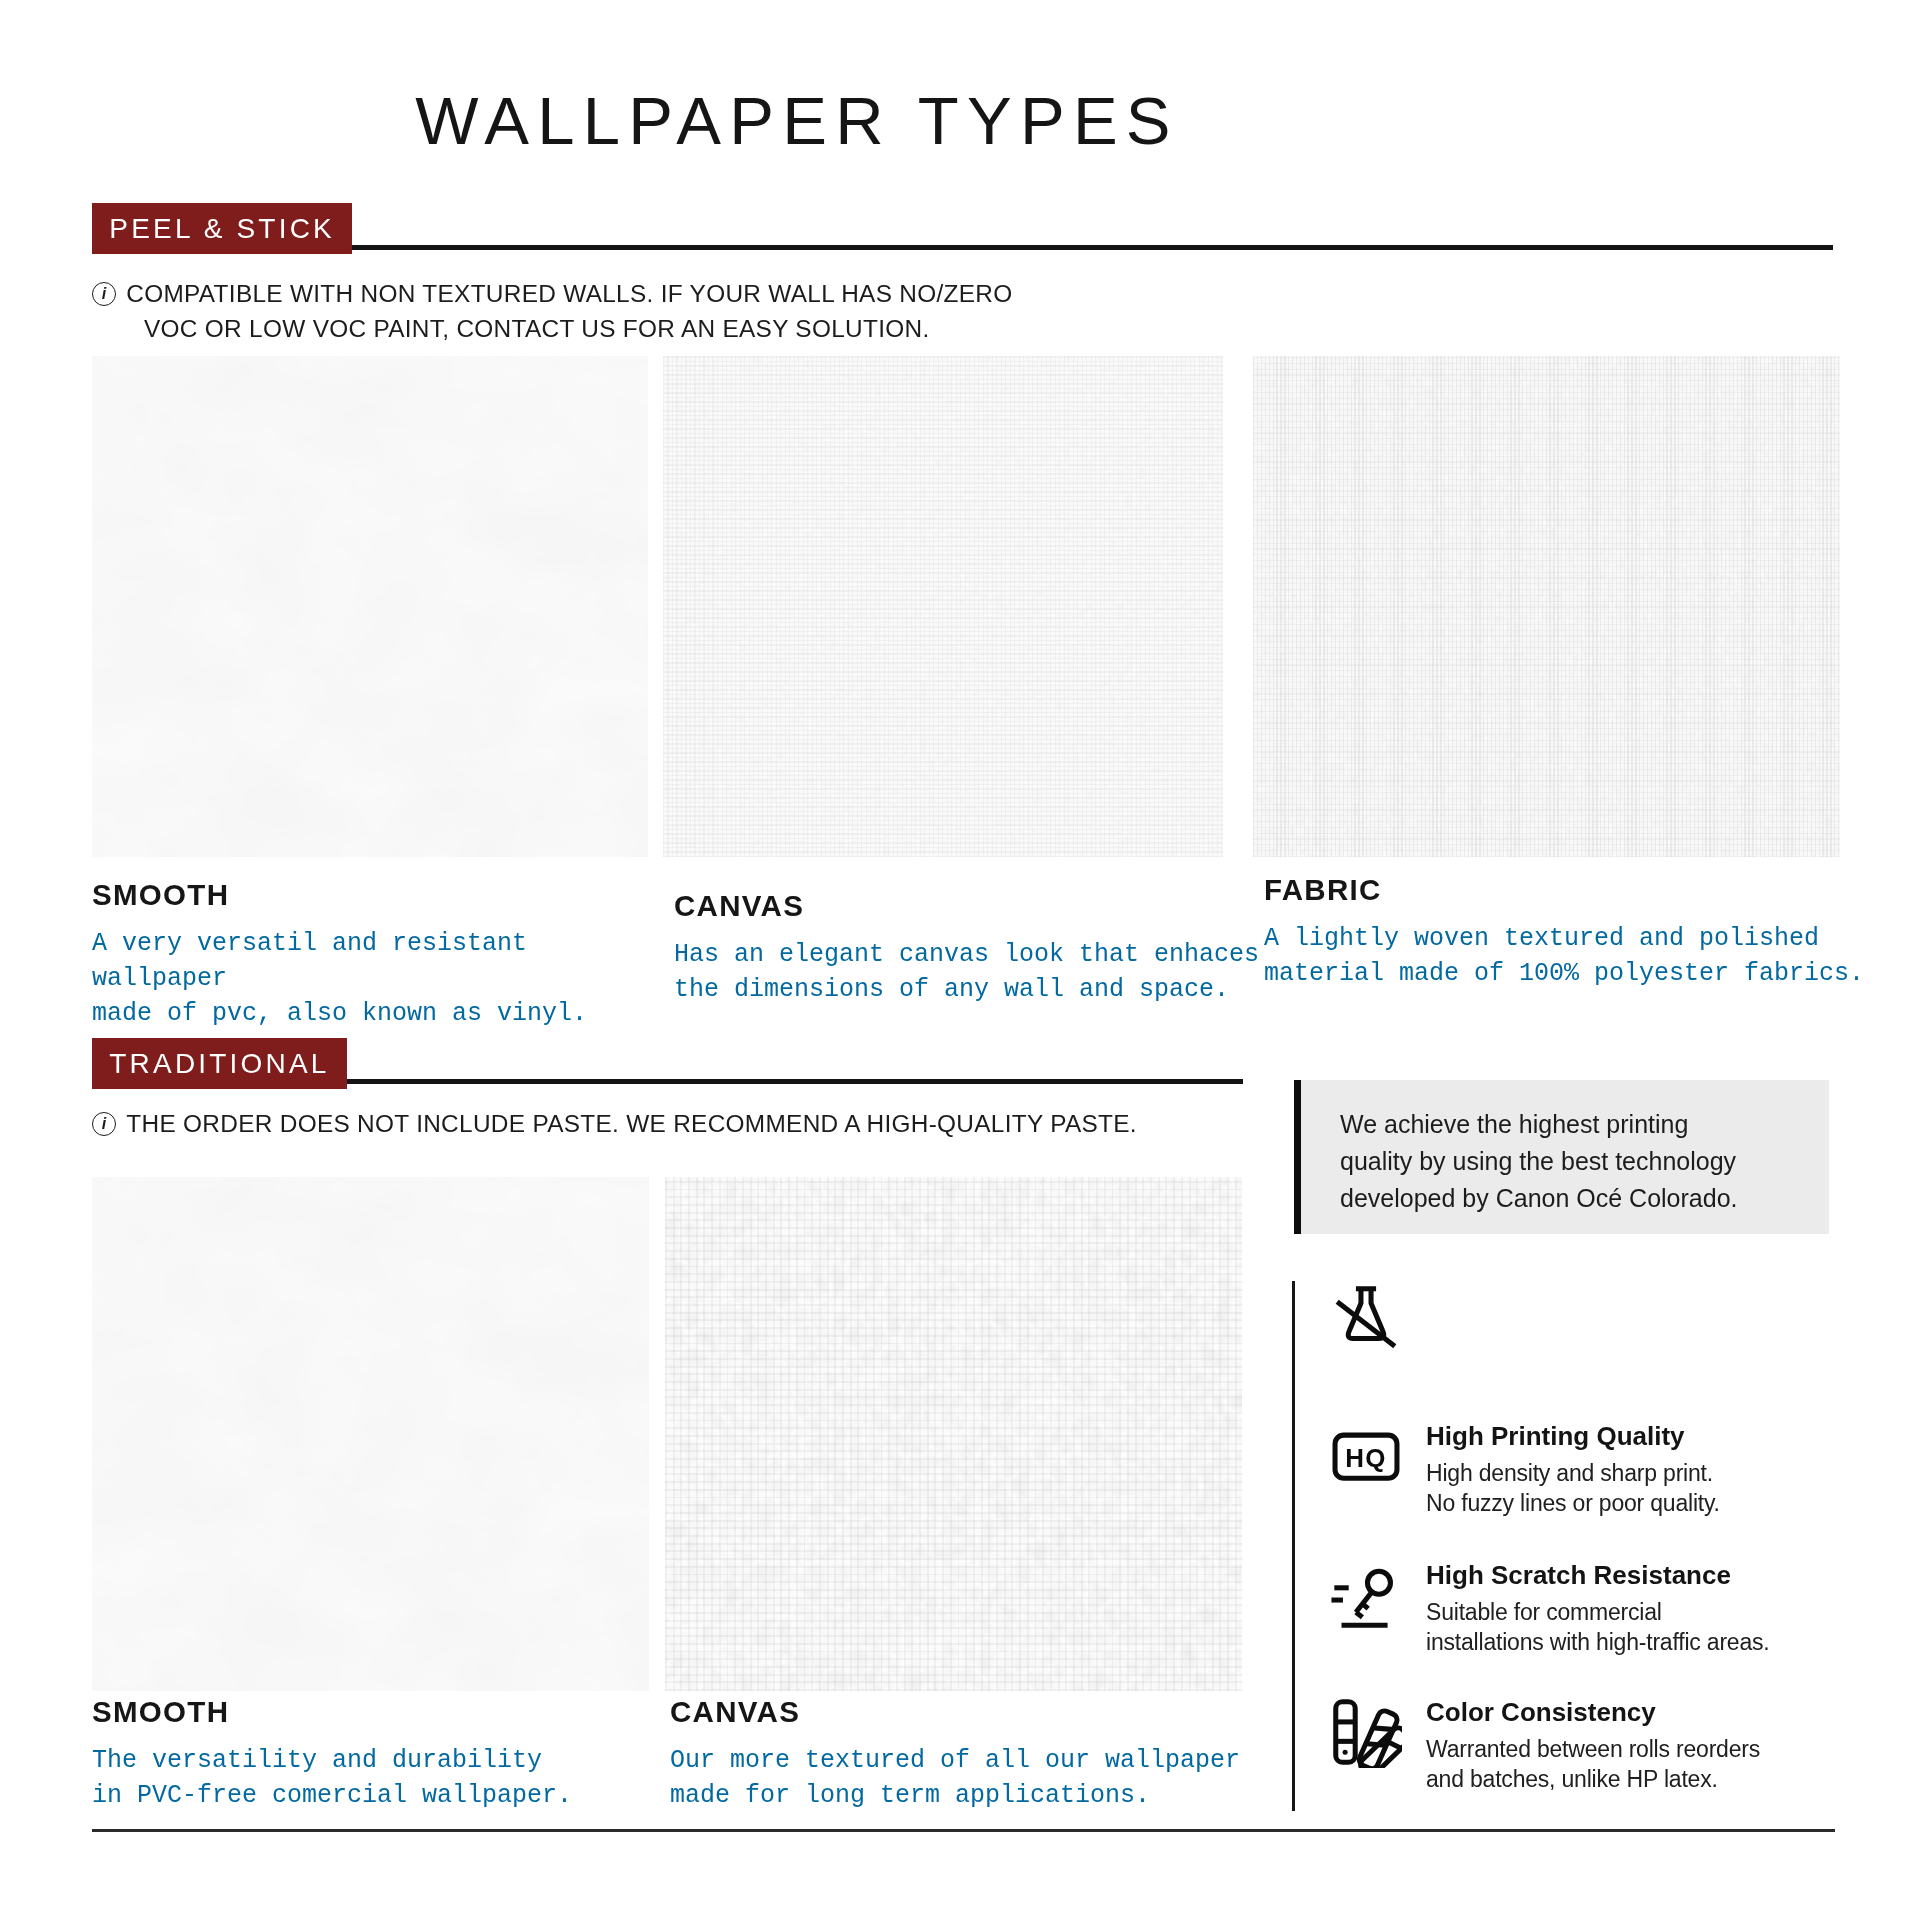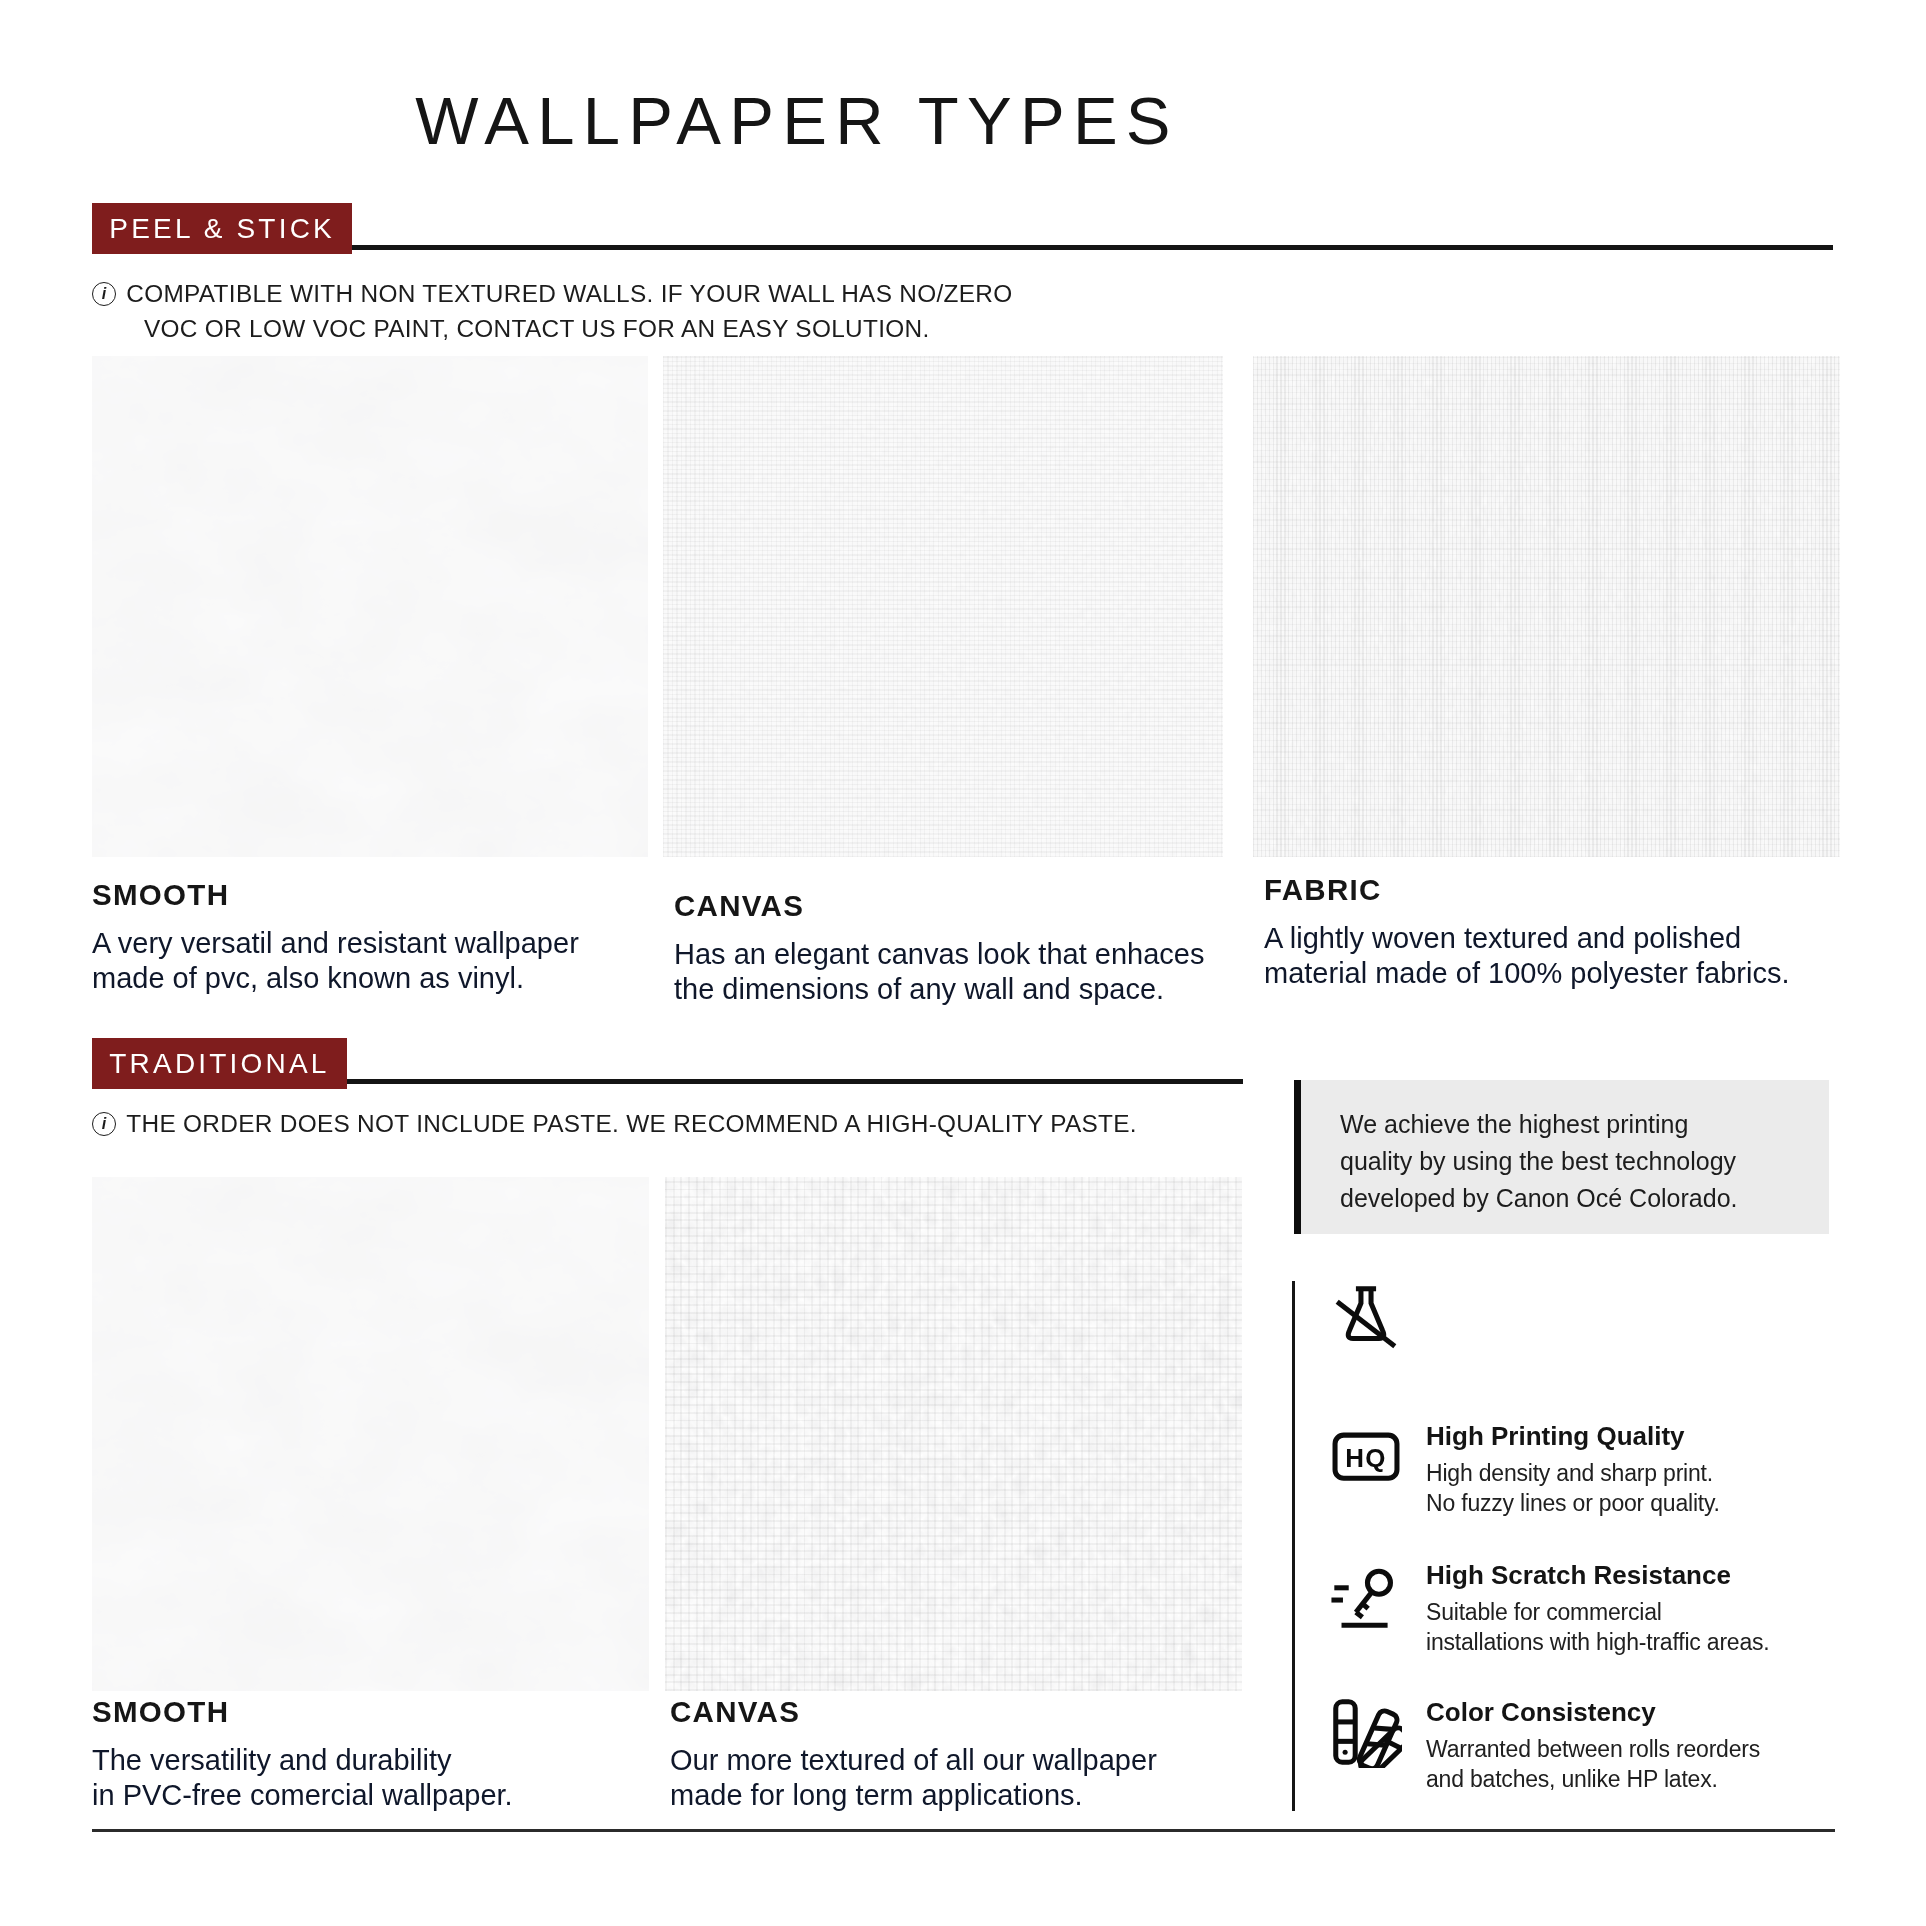--- a/index.html
+++ b/index.html
@@ -29,21 +29,21 @@
       repeating-linear-gradient(90deg, rgba(0,0,0,0.030) 0 1.3px, rgba(0,0,0,0) 1.3px 4.5px);}
   .swatch.fabric::after{background:
       repeating-linear-gradient(90deg, rgba(0,0,0,0.055) 0 1.3px, rgba(0,0,0,0) 1.3px 3.9px),
       repeating-linear-gradient(0deg, rgba(0,0,0,0.030) 0 1.3px, rgba(0,0,0,0) 1.3px 5.8px);}
   .swatch.rough::after{background:
       repeating-linear-gradient(0deg, rgba(0,0,0,0.045) 0 1.9px, rgba(0,0,0,0) 1.9px 7.7px),
       repeating-linear-gradient(90deg, rgba(0,0,0,0.040) 0 1.9px, rgba(0,0,0,0) 1.9px 7.7px);}
 
   .sw-label{position:absolute;}
   .sw-title{font-size:29.5px;font-weight:bold;letter-spacing:1.3px;color:#161616;}
-  .sw-desc{font-size:29px;line-height:35px;color:#0f172a;margin-top:14px;}
+  .sw-desc{font-size:25px;line-height:35px;color:#0369a1;margin-top:14px;font-family:Liberation Mono, monospace;}
 
   .quote-box{position:absolute;left:1294px;top:1080px;width:535px;height:154px;
       background:#ebebeb;border-left:7px solid #0d0d0d;box-sizing:border-box;}
   .quote-text{padding:26px 19px 0 39px;font-size:25px;line-height:37px;color:#1c1c1c;}
 
   .features-line{position:absolute;left:1292px;top:1281px;width:2.6px;height:530px;background:#161616;}
   .feature{position:absolute;left:1330px;width:514px;}
   .f-icon{position:absolute;left:0;top:0;width:72px;height:72px;}
   .f-icon svg{width:72px;height:72px;display:block;}
   .f-text{margin-left:96px;}

